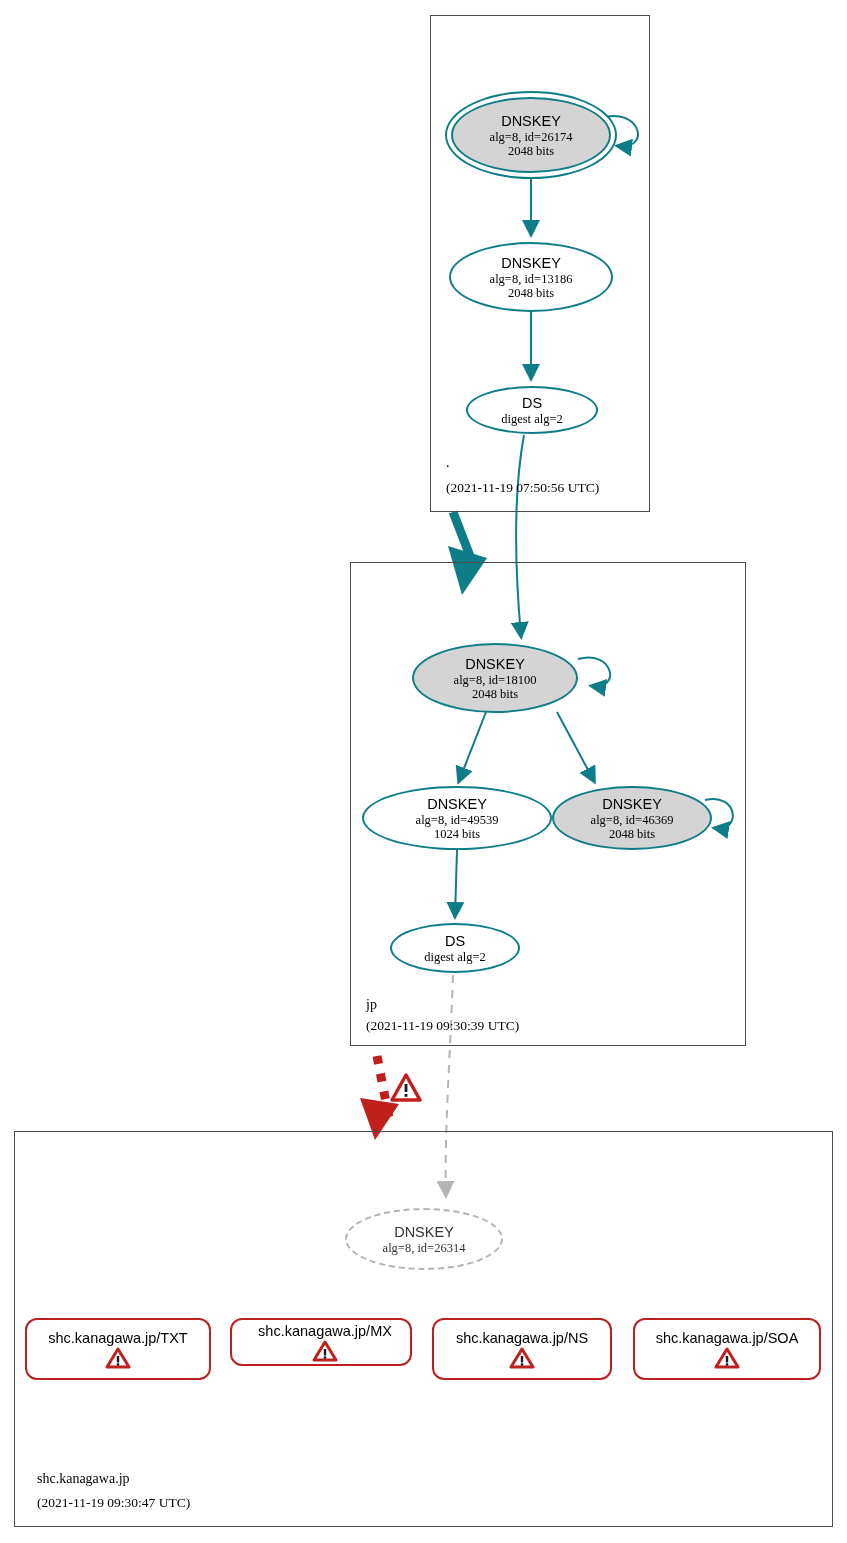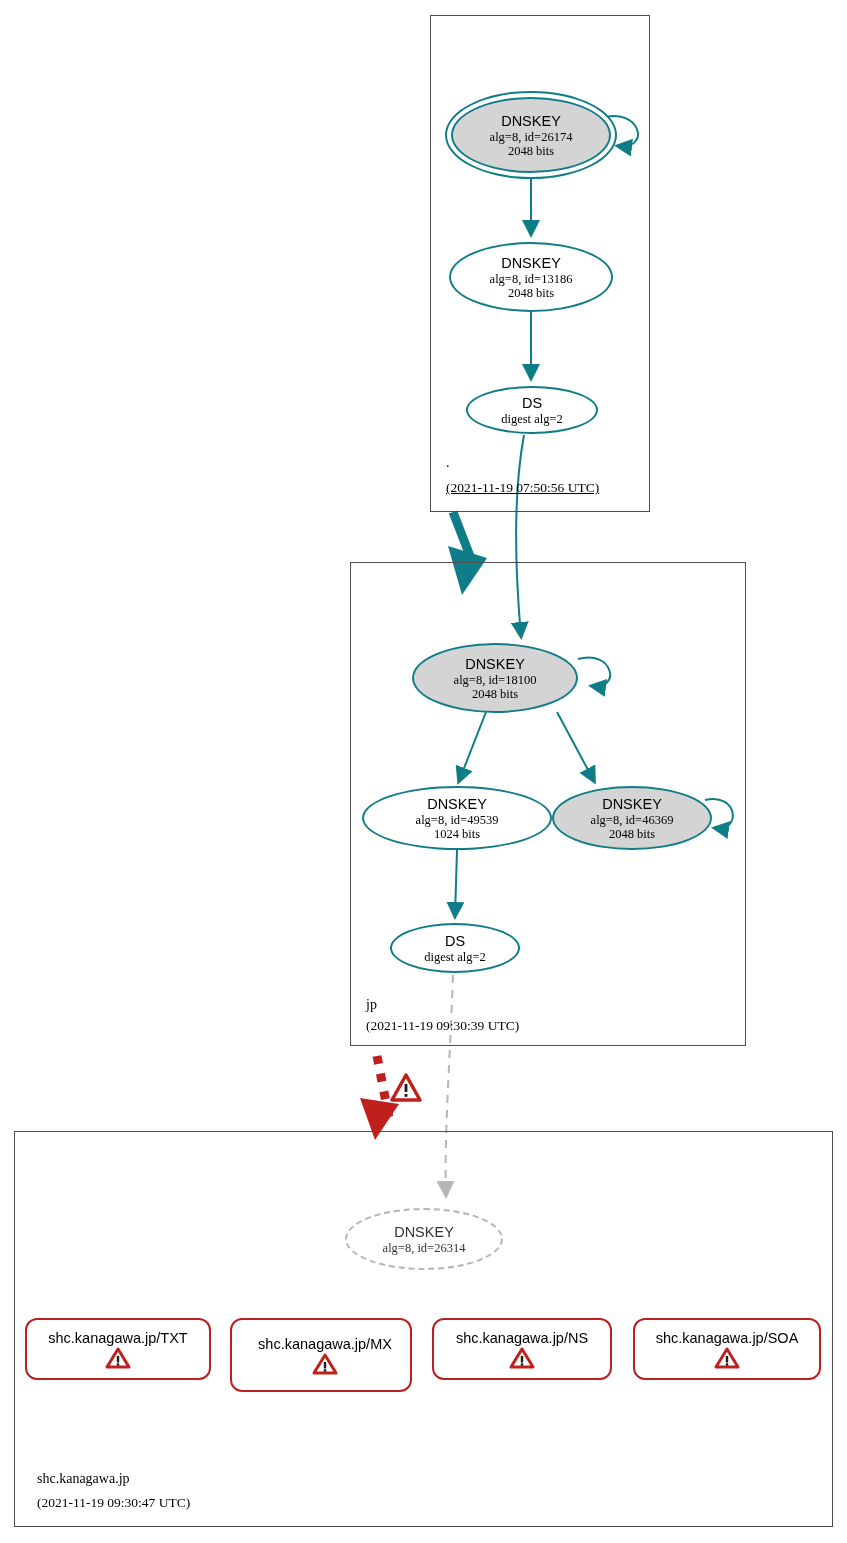--- a/index.html
+++ b/index.html
@@ -173,21 +173,21 @@
     <g>
       <path d="M406,1075 L420,1100 L392,1100 z" fill="#ffffff" stroke="#c0201c" stroke-width="3.5" stroke-linejoin="round"></path>
       <rect x="404.6" y="1084" width="2.8" height="8" fill="#1a1a1a"></rect>
       <rect x="404.6" y="1094" width="2.8" height="2.8" fill="#1a1a1a"></rect>
     </g>
   </svg>
 
   <div class="zone-box" style="left:430px; top:15px; width:220px; height:497px;"></div>
 
   <div class="zone-label zone-name" style="left:446px; top:455px;">.</div>
-  <div class="zone-label zone-time" style="left:446px; top:480px;text-decoration:underline;">(2021-11-19 07:50:56 UTC)</div>
+  <div class="zone-label zone-time" style="left:446px; top:480px;">(2021-11-19 07:50:56 UTC)</div>
 
   <div class="sep-outer" style="left:445px; top:91px; width:172px; height:88px;"></div>
   <div class="node ell ell-gray" style="left:451px; top:97px; width:160px; height:76px;">
     <div class="t1">DNSKEY</div>
     <div class="t2">alg=8, id=26174</div>
     <div class="t3">2048 bits</div>
   </div>
 
   <div class="node ell ell-white" style="left:449px; top:242px; width:164px; height:70px;">
     <div class="t1">DNSKEY</div>
@@ -240,21 +240,21 @@
 
   <div class="rrset" style="left:25px; top:1318px; width:186px; height:62px;">
     <div class="rrname">shc.kanagawa.jp/TXT</div>
     <svg width="26" height="22" class="warn-tri" viewBox="0 0 26 22">
       <path d="M13,2 L24,20 L2,20 z" fill="#ffffff" stroke="#c0201c" stroke-width="3" stroke-linejoin="round"></path>
       <rect x="11.8" y="9" width="2.4" height="6.5" fill="#1a1a1a"></rect>
       <rect x="11.8" y="16.3" width="2.4" height="2.4" fill="#1a1a1a"></rect>
     </svg>
   </div>
 
-  <div class="rrset" style="left:230px; top:1318px; width:182px; height:74px;padding-left:8px;">
+  <div class="rrset" style="left:230px; top:1318px; width:182px; height:48px;padding-left:8px;">
     <div class="rrname">shc.kanagawa.jp/MX</div>
     <svg width="26" height="22" class="warn-tri" viewBox="0 0 26 22">
       <path d="M13,2 L24,20 L2,20 z" fill="#ffffff" stroke="#c0201c" stroke-width="3" stroke-linejoin="round"></path>
       <rect x="11.8" y="9" width="2.4" height="6.5" fill="#1a1a1a"></rect>
       <rect x="11.8" y="16.3" width="2.4" height="2.4" fill="#1a1a1a"></rect>
     </svg>
   </div>
 
   <div class="rrset" style="left:633px; top:1318px; width:188px; height:62px;">
     <div class="rrname">shc.kanagawa.jp/SOA</div>

